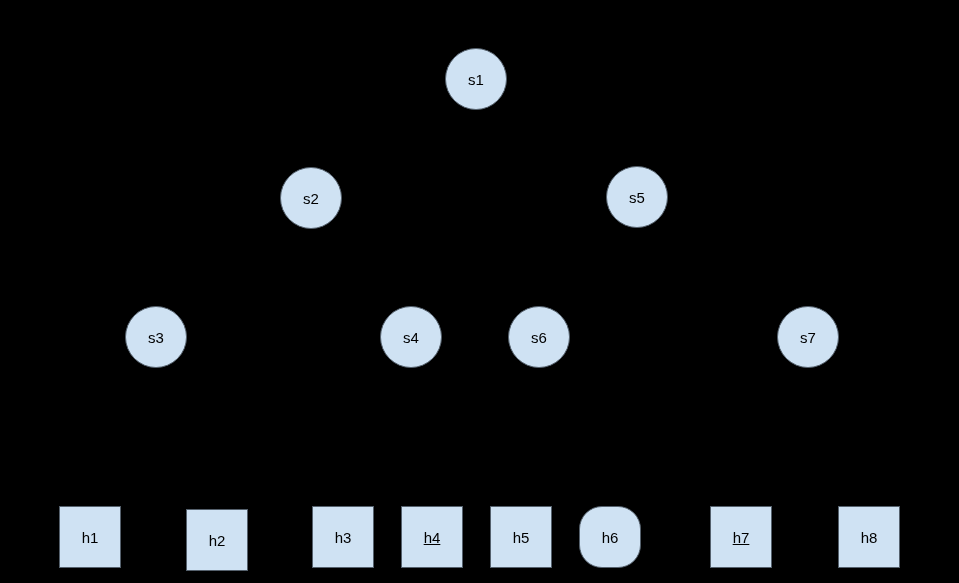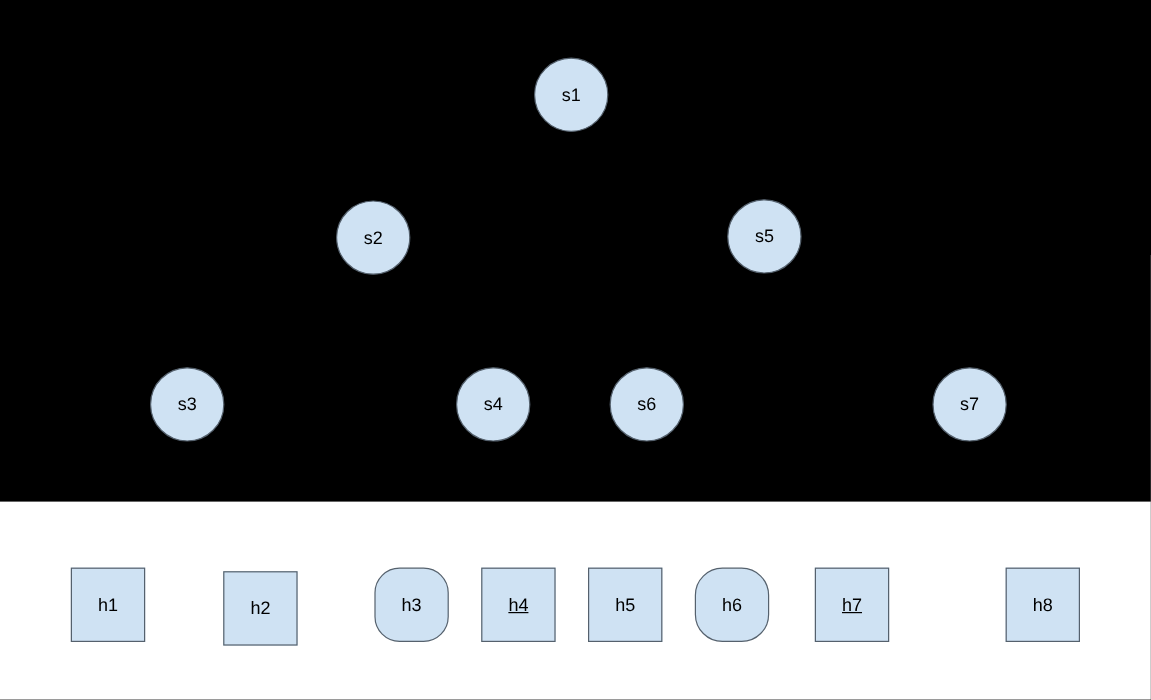--- a/index.html
+++ b/index.html
@@ -8,21 +8,21 @@
   }
   body {
     width: 959px;
     height: 583px;
     overflow: hidden;
     font-family: "Liberation Sans", sans-serif;
   }
   .canvas {
     position: relative;
     width: 959px;
-    height: 418px;
+    height: 583px;
     background: var(--bg, #000000);
   }
   .node {
     position: absolute;
     width: var(--node-size, 62px);
     height: var(--node-size, 62px);
     box-sizing: border-box;
     background: var(--node-fill, #cfe2f3);
     border: 1px solid var(--node-border, #55616d);
     color: var(--label-color, #000000);
@@ -31,34 +31,35 @@
     justify-content: center;
     font-size: 15px;
     line-height: 1;
     user-select: none;
   }
   .node.circle {
     border-radius: 50%;
   }
   .node.square {
     border-radius: 0;
+    margin-top: 33px;
   }
 </style>
 </head>
 <body>
 
 <div class="canvas" style="--bg: #000000; --node-fill: #cfe2f3; --node-border: #55616d; --label-color: #000000; --node-size: 62px;">
     <div class="node circle" style="left: 445px; top: 48px;">s1</div>
     <div class="node circle" style="left: 280px; top: 167px;">s2</div>
     <div class="node circle" style="left: 606px; top: 166px;">s5</div>
     <div class="node circle" style="left: 125px; top: 306px;">s3</div>
     <div class="node circle" style="left: 380px; top: 306px;">s4</div>
     <div class="node circle" style="left: 508px; top: 306px;">s6</div>
     <div class="node circle" style="left: 777px; top: 306px;">s7</div>
     <div class="node square" style="left: 59px; top: 473px;">h1</div>
     <div class="node square" style="left: 186px; top: 476px;">h2</div>
-    <div class="node square" style="left: 312px; top: 473px; border-radius: 21px;">h3</div>
+    <div class="node square" style="left: 312px; top: 473px;">h3</div>
     <div class="node square" style="left: 401px; top: 473px; text-decoration: underline;">h4</div>
     <div class="node square" style="left: 490px; top: 473px;">h5</div>
     <div class="node square" style="left: 579px; top: 473px; border-radius: 23px;">h6</div>
-    <div class="node square" style="left: 679px; top: 473px; text-decoration: underline;">h7</div>
+    <div class="node square" style="left: 710px; top: 473px; text-decoration: underline;">h7</div>
     <div class="node square" style="left: 838px; top: 473px;">h8</div>
   </div>
 
 </body></html>

